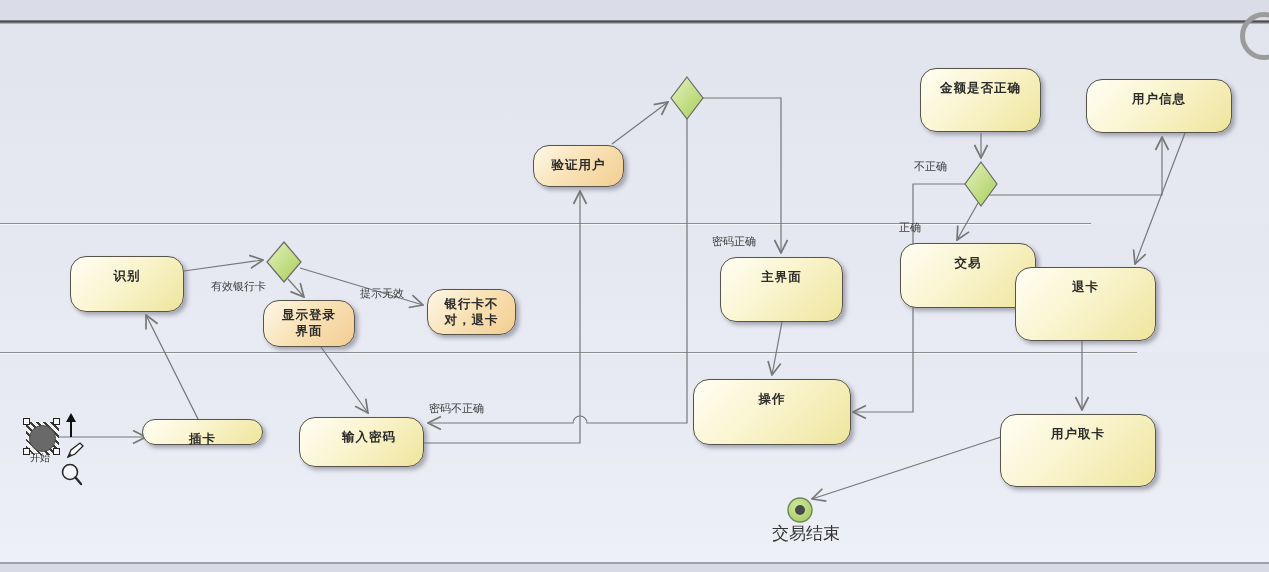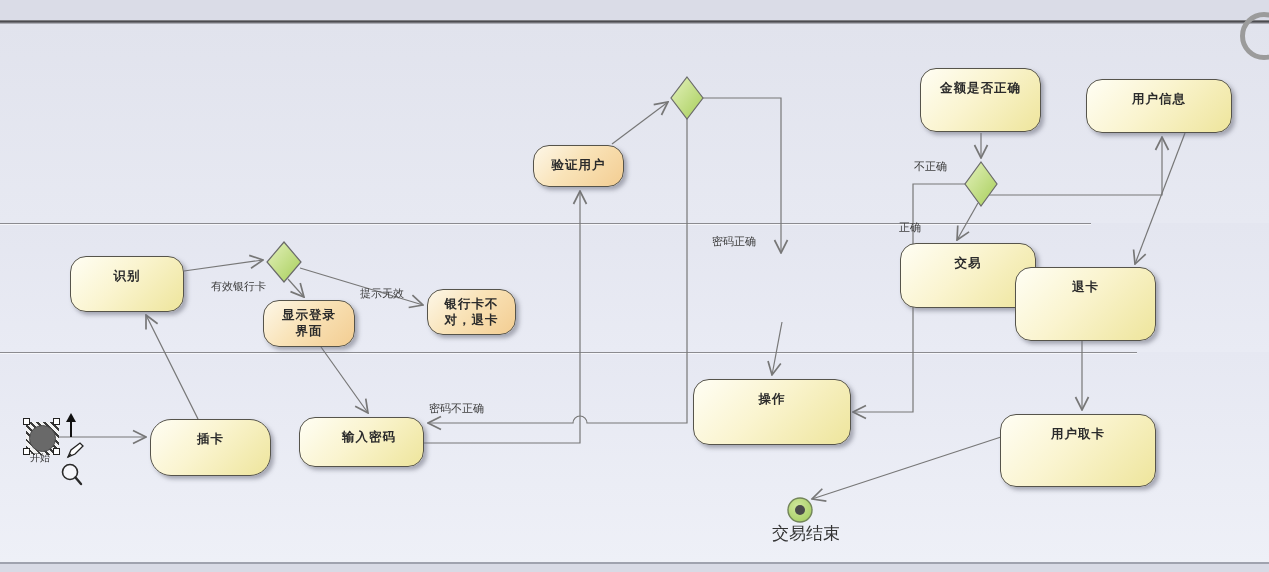--- a/index.html
+++ b/index.html
@@ -93,36 +93,39 @@
 
     <g>
       <circle cx="800" cy="510" r="12" fill="url(#endGrad)" stroke="#73855a" stroke-width="1.4"></circle>
       <circle cx="800" cy="510" r="5" fill="#4a4a4a"></circle>
     </g>
   </svg>
 
   <div class="node yellow" style="left:70px;top:256px;width:114px;height:56px;">
     <span>识别</span>
   </div>
-  <div class="node yellow pill" style="left:150px;top:419px;width:121px;height:57px;">
+  <div class="node yellow pill" style="left:142px;top:419px;width:121px;height:26px;">
     <span>插卡</span>
   </div>
   <div class="node peach" style="left:263px;top:300px;width:92px;height:47px;padding-top:6px;">
     <span>显示登录</span>
     <span>界面</span>
   </div>
   <div class="node peach" style="left:427px;top:289px;width:89px;height:46px;padding-top:6px;">
     <span>银行卡不</span>
     <span>对，退卡</span>
   </div>
   <div class="node yellow" style="left:299px;top:417px;width:125px;height:50px;padding-left:15px;">
     <span>输入密码</span>
   </div>
   <div class="node peach" style="left:533px;top:145px;width:91px;height:42px;">
     <span>验证用户</span>
+  </div>
+  <div class="node yellow" style="left:720px;top:257px;width:123px;height:65px;">
+    <span>主界面</span>
   </div>
   <div class="node yellow" style="left:693px;top:379px;width:158px;height:66px;">
     <span>操作</span>
   </div>
   <div class="node yellow" style="left:1086px;top:79px;width:146px;height:54px;">
     <span>用户信息</span>
   </div>
   <div class="node yellow" style="left:920px;top:68px;width:121px;height:64px;">
     <span>金额是否正确</span>
   </div>

